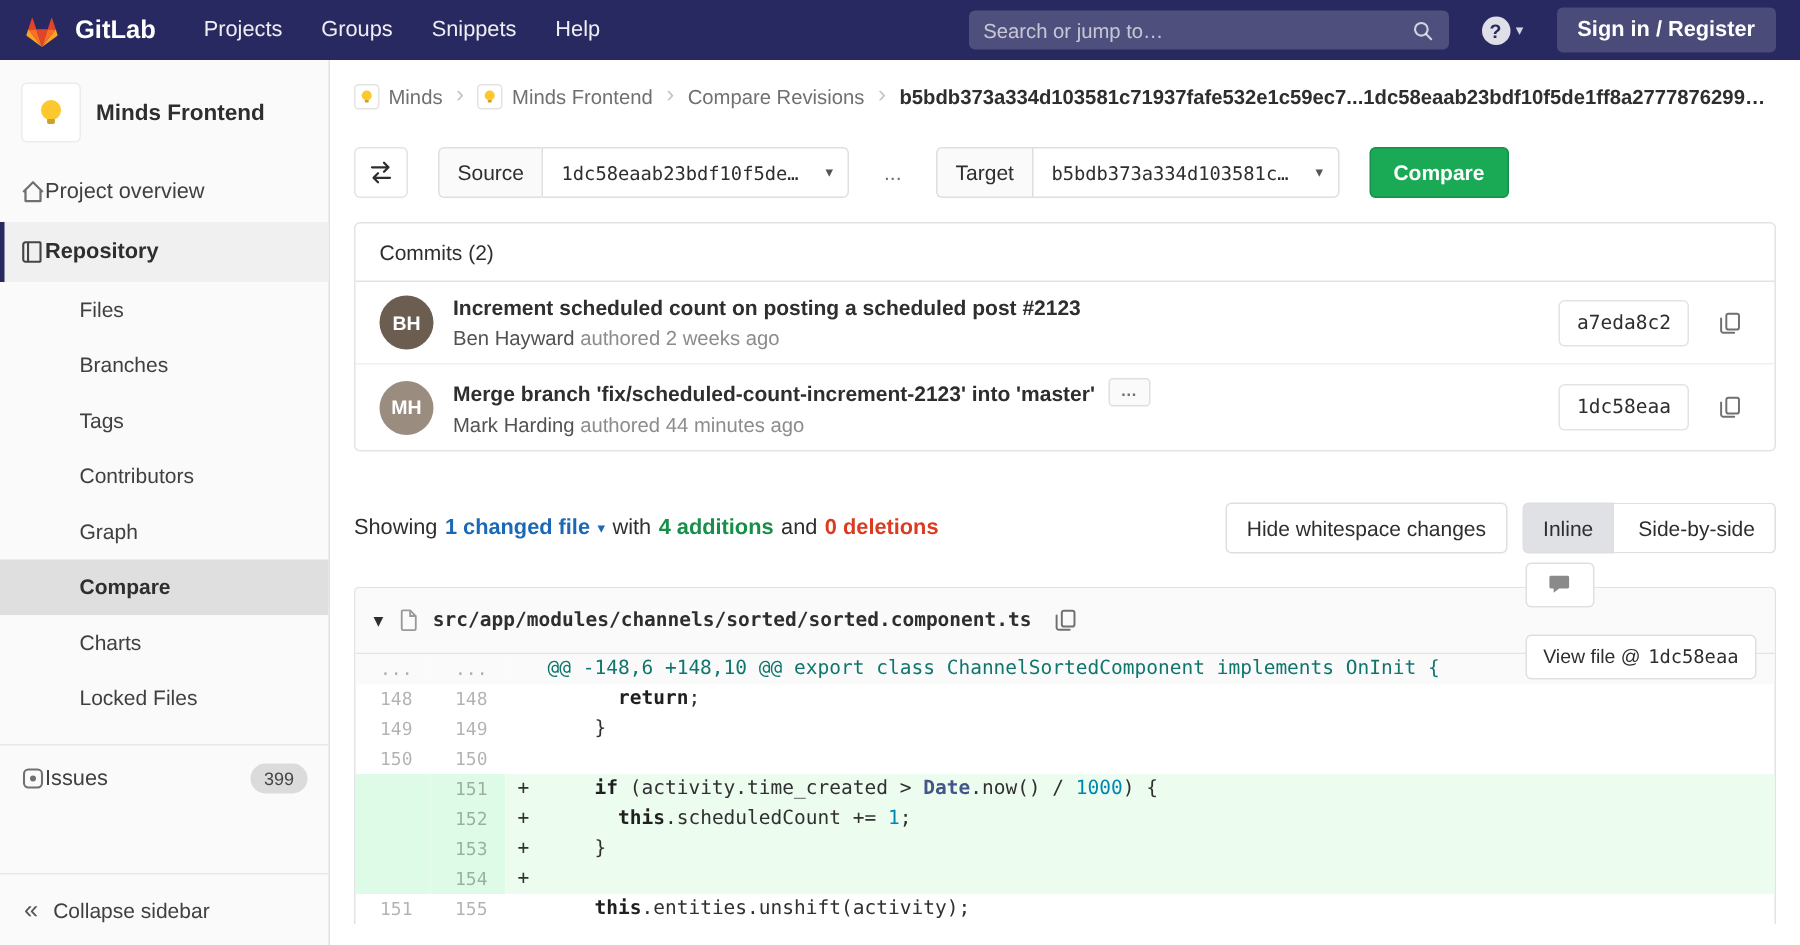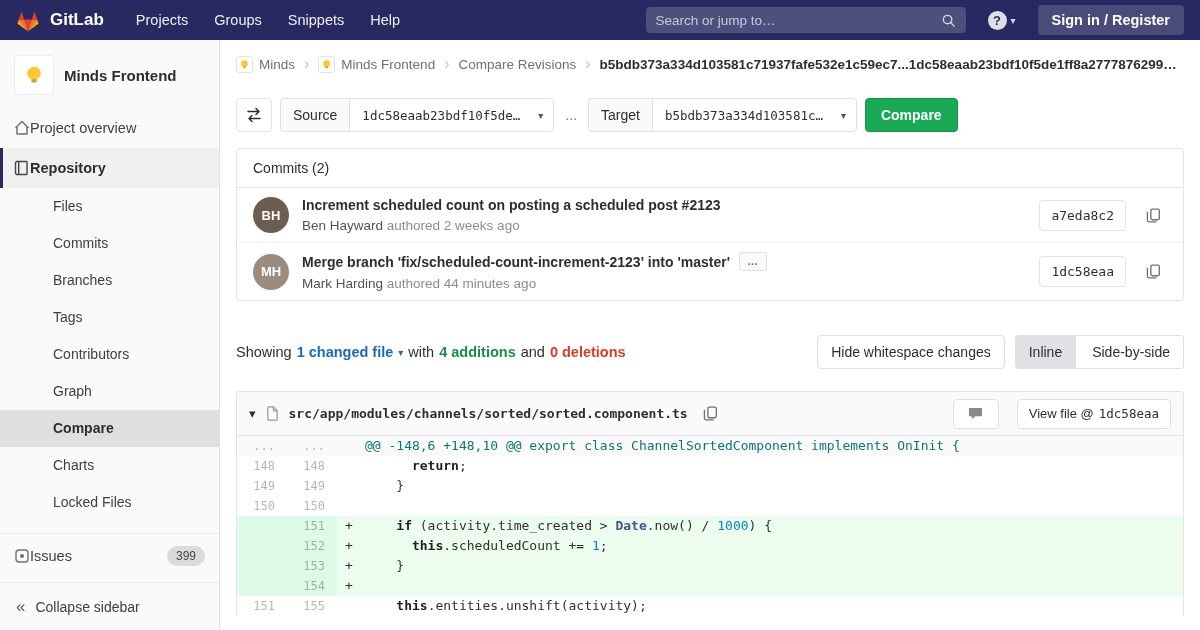--- a/index.html
+++ b/index.html
@@ -102,21 +102,21 @@
   .crumb { display: flex; align-items: center; gap: 6px; color: #707070; cursor: pointer; }
   .crumb-avatar {
     width: 17px; height: 17px; border-radius: 3px;
     background: #fff; border: 1px solid #e3e3e3;
     display: flex; align-items: center; justify-content: center;
   }
   .crumb-sep { color: #c4c4c4; font-size: 16px; }
   .crumb-current { color: #2e2e2e; font-weight: 600; overflow: hidden; text-overflow: ellipsis; }
 
   
-  .compare-form { display: flex; align-items: center; gap: 8px; margin-top: 10px; }
+  .compare-form { display: flex; align-items: center; gap: 20px; margin-top: 10px; }
   .swap-btn {
     width: 36px; height: 34px; border: 1px solid #e3e3e3; border-radius: 4px;
     background: #fff; display: flex; align-items: center; justify-content: center; cursor: pointer;
   }
   .input-group { display: flex; height: 34px; }
   .ig-label {
     background: #fafafa; border: 1px solid #dfdfdf; border-right: none;
     border-radius: 4px 0 0 4px; display: flex; align-items: center;
     padding: 0 12px; font-size: 14px; color: #2e2e2e;
   }
@@ -182,21 +182,21 @@
   .btn.active { background: #dfe1e4; }
 
   
   .diff-panel { margin-top: 22px; border: 1px solid #e3e3e3; border-bottom: none; border-radius: 4px 4px 0 0; }
   .diff-head {
     background: #fafafa; border-bottom: 1px solid #e3e3e3; border-radius: 4px 4px 0 0;
     padding: 7px 12px; display: flex; align-items: center; gap: 9px; height: 44px;
   }
   .caret-down { font-size: 13px; color: #2e2e2e; cursor: pointer; }
   .file-path { font-family: "DejaVu Sans Mono", monospace; font-size: 13px; font-weight: 700; color: #2e2e2e; cursor: pointer; }
-  .diff-actions { margin-left: auto; display: flex; gap: 18px; align-items: flex-start; }
+  .diff-actions { margin-left: auto; display: flex; gap: 18px; align-items: flex-start; flex-direction: column; }
   .comment-btn {
     width: 46px; height: 30px; border: 1px solid #dfdfdf; border-radius: 4px; background: #fff;
     display: flex; align-items: center; justify-content: center; cursor: pointer; color: #868686;
   }
   .view-file-btn {
     height: 30px; border: 1px solid #dfdfdf; border-radius: 4px; background: #fff;
     font-size: 13px; color: #2e2e2e; display: flex; align-items: center; gap: 5px;
     padding: 0 11px; cursor: pointer; font-family: "Liberation Sans", sans-serif;
   }
   .view-sha { font-family: "DejaVu Sans Mono", monospace; font-size: 12.5px; }
@@ -284,21 +284,20 @@
       <svg width="16" height="16" viewBox="0 0 16 16">
           <path d="M3 1.5h9.5a.5.5 0 0 1 .5.5v12a.5.5 0 0 1-.5.5H3A1.5 1.5 0 0 1 1.5 13V3A1.5 1.5 0 0 1 3 1.5z" fill="none" stroke="#444" stroke-width="1.4"></path>
           <path d="M4.7 1.5v13" stroke="#444" stroke-width="1.4"></path>
         </svg>
     </span>
     <span>Repository</span>
   </div>
 
   <nav class="sub-nav" id="repo-subnav">
       <div class="sub-item">Files</div>
-      <div class="sub-item">Commits</div>
       <div class="sub-item">Branches</div>
       <div class="sub-item">Tags</div>
       <div class="sub-item">Contributors</div>
       <div class="sub-item">Graph</div>
       <div class="sub-item active">Compare</div>
       <div class="sub-item">Charts</div>
       <div class="sub-item">Locked Files</div>
     </nav>
 
   <div class="side-sep"></div>

